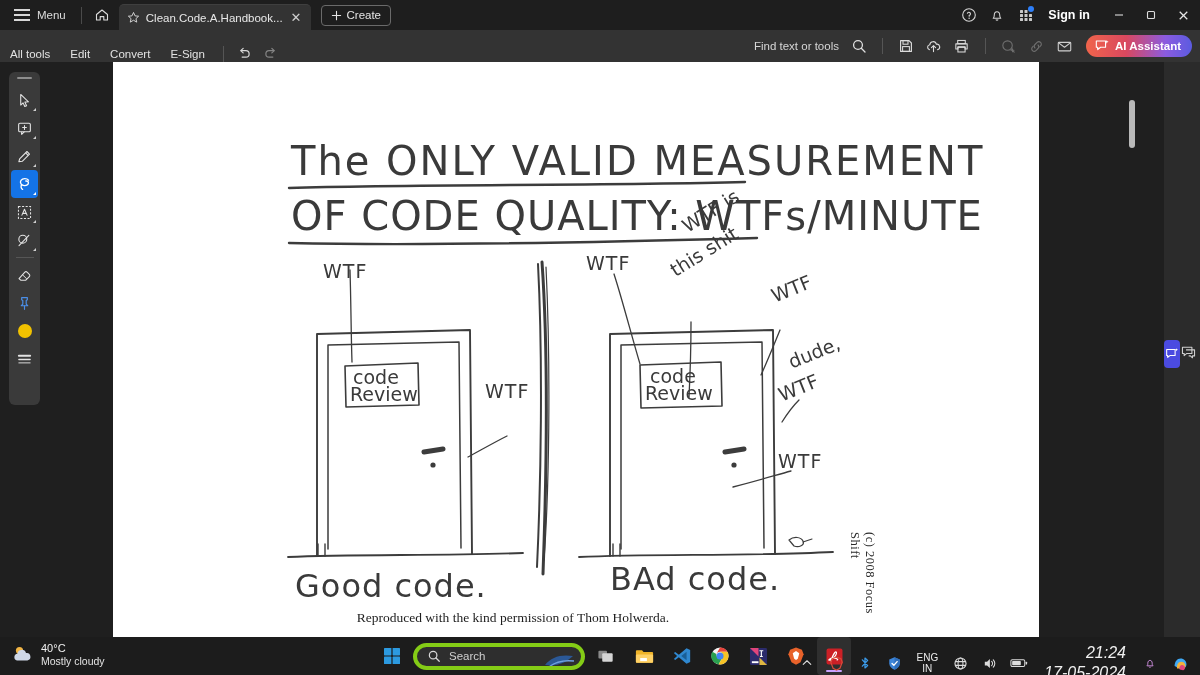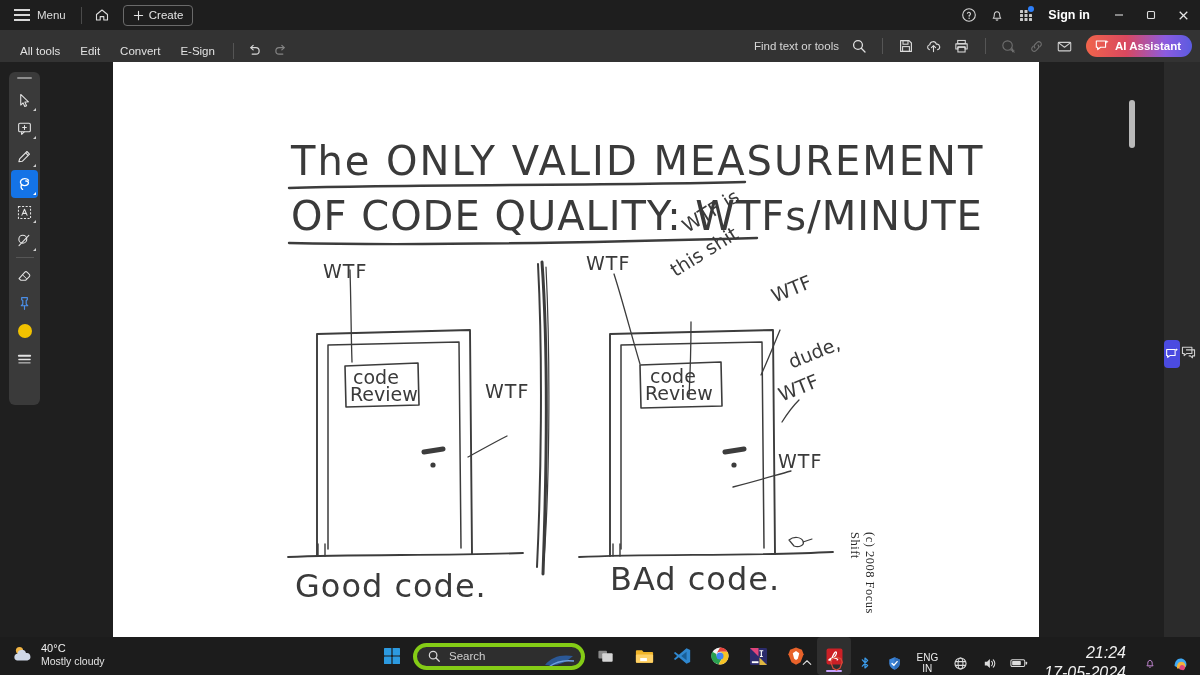--- a/index.html
+++ b/index.html
@@ -39,21 +39,21 @@
   .create-label { color: #e4e4e4; font-size: 11.5px; }
   .tabbar-right { position: absolute; right: 0; top: 0; height: 30px; display: flex; align-items: center; gap: 2px; padding-right: 2px; text-align: right; }
   .ticon { width: 26px; height: 26px; display: flex; align-items: center; justify-content: center; position: relative; }
   .signin { color: #ffffff; font-size: 12.5px; font-weight: bold; padding: 0 12px 0 8px; }
   .wbtn { width: 30px; height: 30px; display: flex; align-items: center; justify-content: center; }
   .badge-dot { position: absolute; top: 4px; right: 4px; width: 6px; height: 6px; border-radius: 50%; background: #2d7ff9; }
 
   
   .toolbar {
     height: 48px; background: #333333; display: flex; align-items: center;
-    padding-left: 10px; position: relative; border-bottom: 7px solid #14b8a6;
+    position: relative; border-bottom: 1px solid #14b8a6;
   }
   .tool-item { color: #e2e2e2; font-size: 11.5px; padding: 0 10px; height: 32px; display: flex; align-items: center; }
   .tsep { width: 1px; height: 16px; background: #555; margin: 0 8px; }
   .ticon-sm { width: 26px; height: 26px; display: flex; align-items: center; justify-content: center; }
   .toolbar-right { position: absolute; right: 8px; top: 0; height: 32px; display: flex; align-items: center; gap: 2px; }
   .find-label { color: #d6d6d6; font-size: 11.5px; margin-right: 5px; }
   .ai-btn {
     display: flex; align-items: center; gap: 5px; height: 22px; padding: 0 11px 0 8px;
     border-radius: 11px; margin-left: 6px;
     background: linear-gradient(90deg, #f0644b 0%, #d9485f 38%, #8b5be0 75%, #5b5be0 100%);
@@ -135,20 +135,27 @@
           <span></span>
           <span></span>
         </div>
       <span class="menu-label">Menu</span>
     </div>
     <div class="vsep"></div>
     <div class="home-btn">
       <svg width="16" height="16" viewBox="0 0 16 16">
         <path d="M2.5 7.5 L8 3 L13.5 7.5 L13.5 13 L9.8 13 L9.8 9.6 L6.2 9.6 L6.2 13 L2.5 13 Z" fill="none" stroke="#dcdcdc" stroke-width="1.1" stroke-linejoin="round"></path>
       </svg>
+    </div>
+    <div class="tab">
+      <svg width="13" height="13" viewBox="0 0 16 16">
+        <path d="M8 1.8 L9.9 6 L14.3 6.4 L11 9.4 L12 13.7 L8 11.4 L4 13.7 L5 9.4 L1.7 6.4 L6.1 6 Z" fill="none" stroke="#e0e0e0" stroke-width="1.1" stroke-linejoin="round"></path>
+      </svg>
+      <span class="tab-title">Clean.Code.A.Handbook...</span>
+      <span class="tab-close">✕</span>
     </div>
     <div class="create-btn">
       <svg width="11" height="11" viewBox="0 0 12 12">
         <path d="M6 1.5 V10.5 M1.5 6 H10.5" stroke="#e4e4e4" stroke-width="1.2" stroke-linecap="round"></path>
       </svg>
       <span class="create-label">Create</span>
     </div>
 
     <div class="tabbar-right">
       <div class="ticon">
@@ -426,20 +433,21 @@
           <div class="hw" style="position:absolute;left:553px;top:200px;font-size:19px;transform:rotate(-32deg);transform-origin:left top;">this shit</div>
           <div class="hw" style="position:absolute;left:655px;top:224px;font-size:19px;transform:rotate(-22deg);transform-origin:left top;">WTF</div>
           <div class="hw" style="position:absolute;left:672px;top:290px;font-size:19px;transform:rotate(-22deg);transform-origin:left top;">dude,</div>
           <div class="hw" style="position:absolute;left:662px;top:323px;font-size:19px;transform:rotate(-22deg);transform-origin:left top;">WTF</div>
           <div class="hw" style="position:absolute;left:665px;top:388px;font-size:19px;letter-spacing:1px;">WTF</div>
           <div class="hw" style="position:absolute;left:537px;top:305px;font-size:19px;line-height:1.05;">code</div>
           <div class="hw" style="position:absolute;left:532px;top:322px;font-size:19px;line-height:1.05;">Review</div>
           <div class="hw" style="position:absolute;left:497px;top:498px;font-size:32px;letter-spacing:1px;">BAd code.</div>
 
           <div class="copyright">(c) 2008 Focus Shift</div>
+          <div class="cap">Reproduced with the kind permission of Thom Holwerda.</div>
         </div>
       </div>
 
       <div class="scrollbar">
         <div class="sb-thumb"></div>
       </div>
     </div>
 
     <div class="rightbar">
       <div class="rtool ai">

